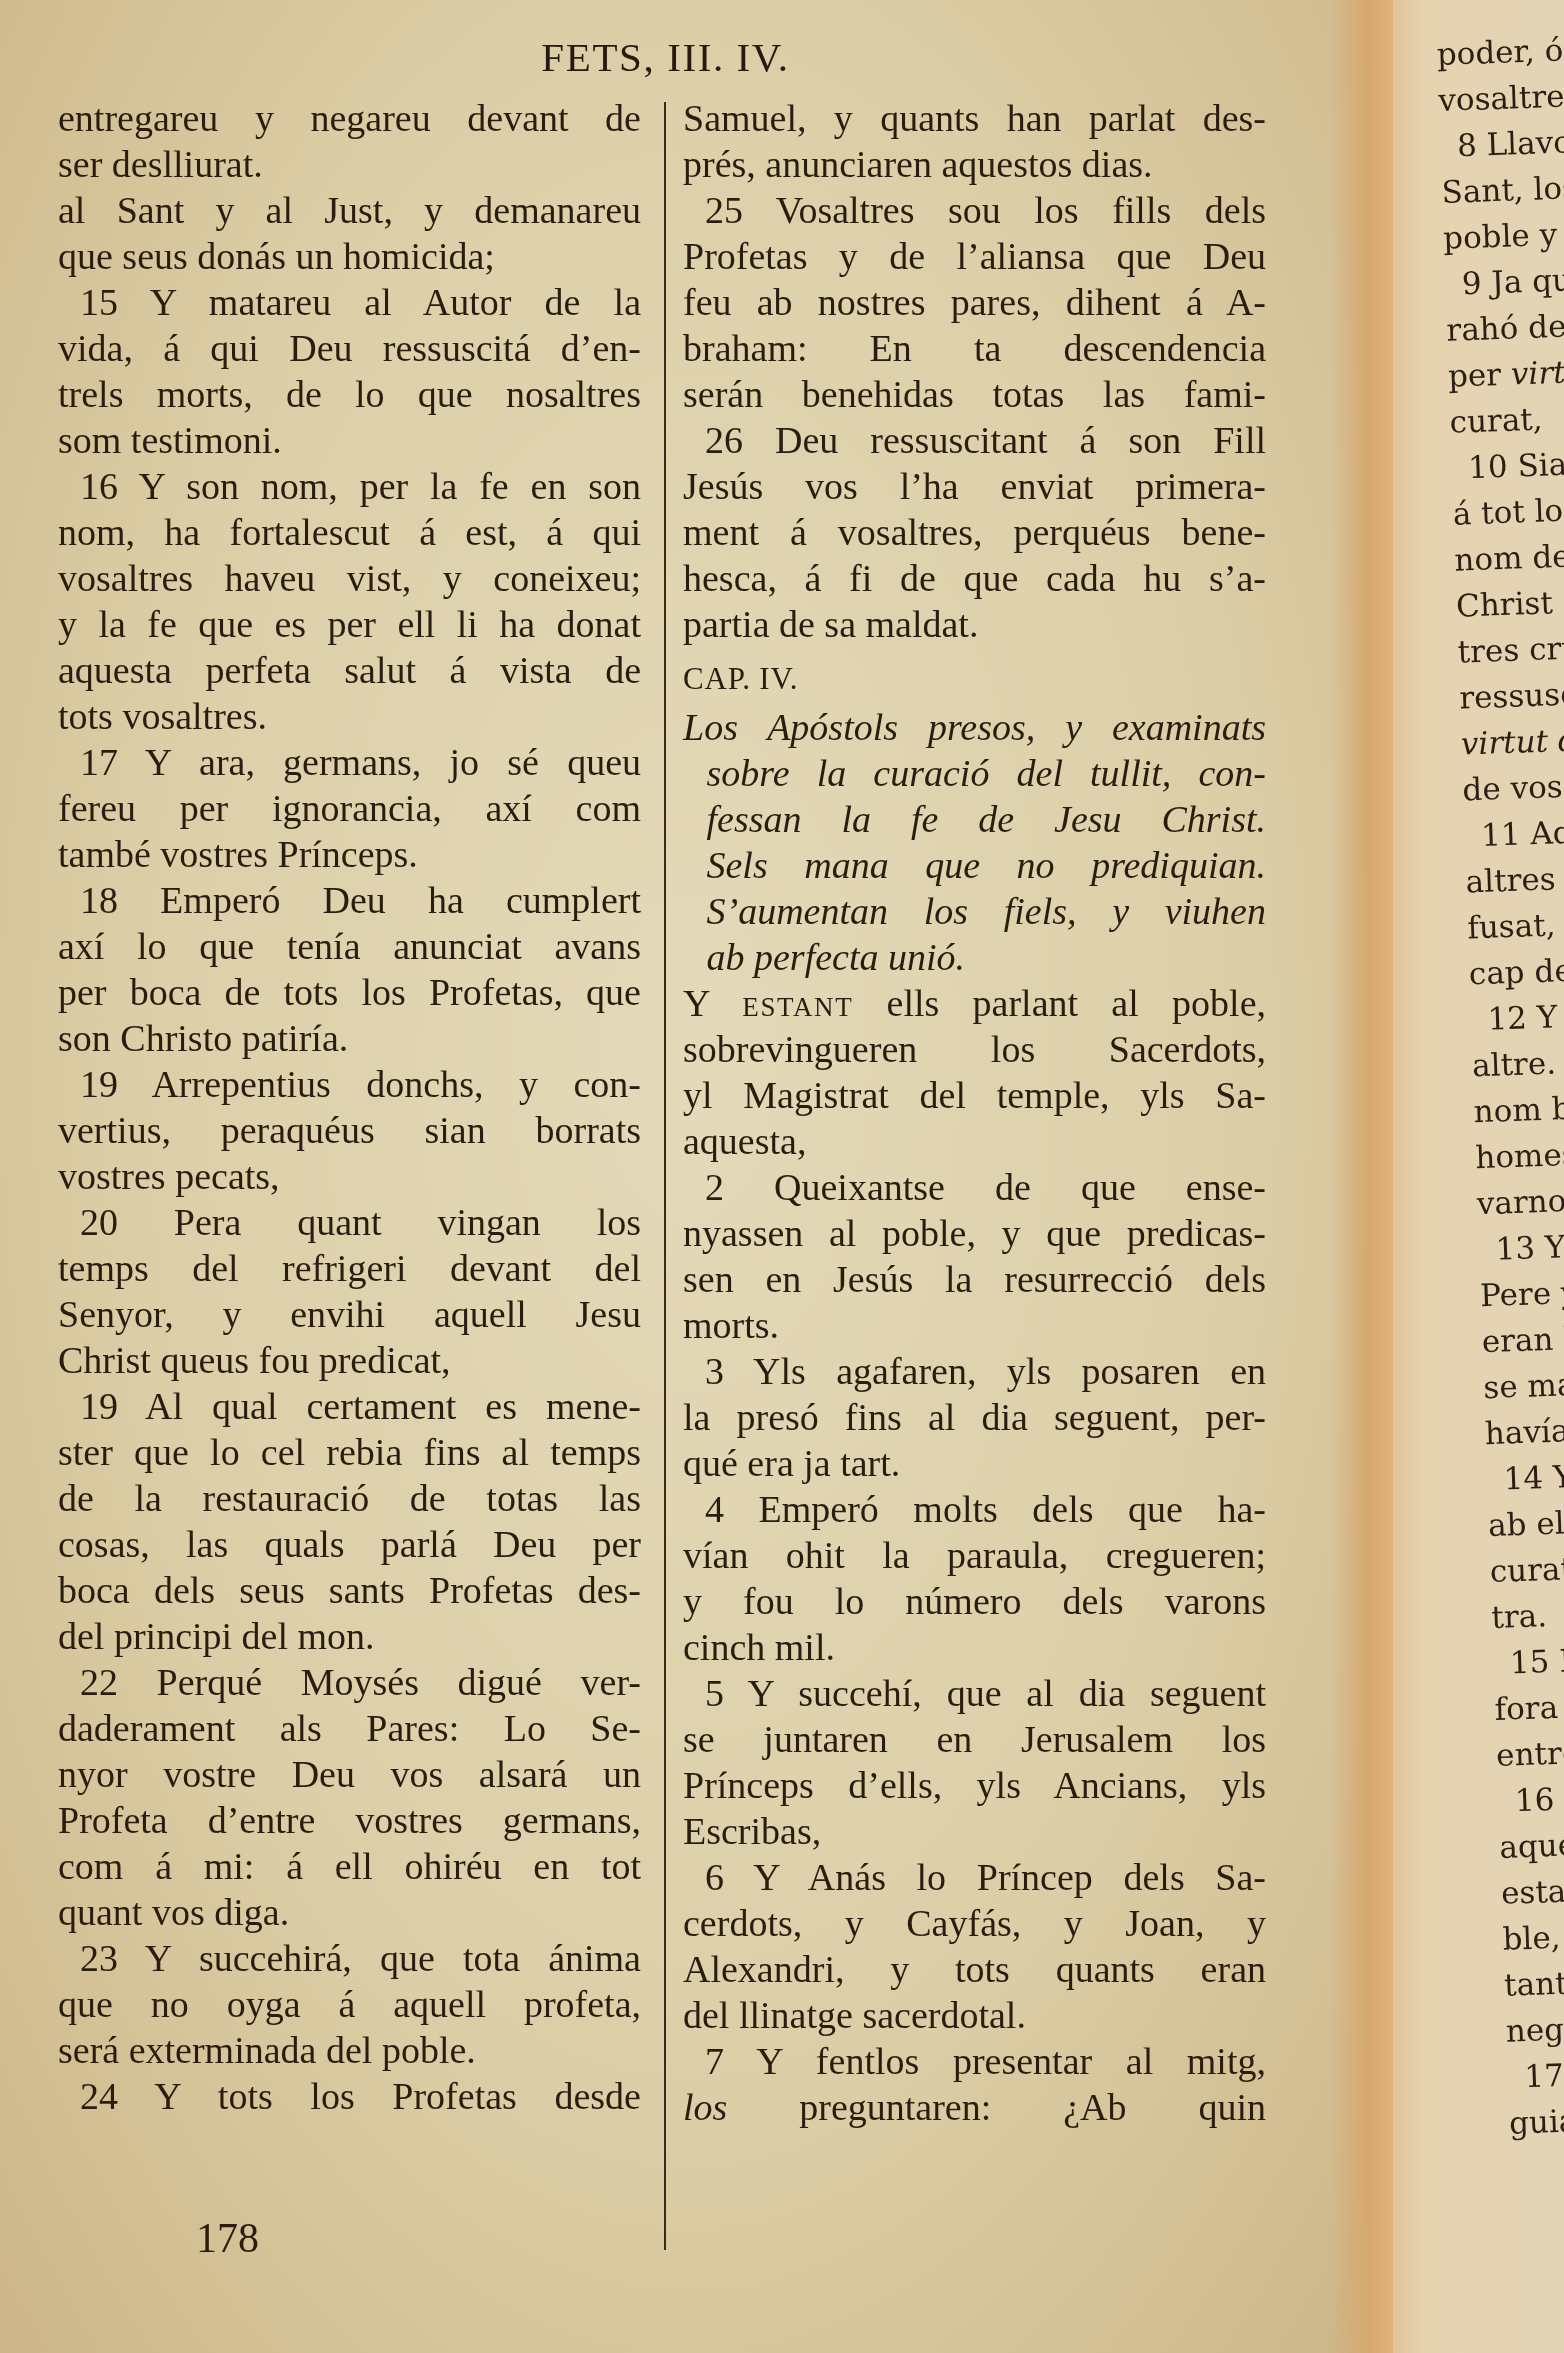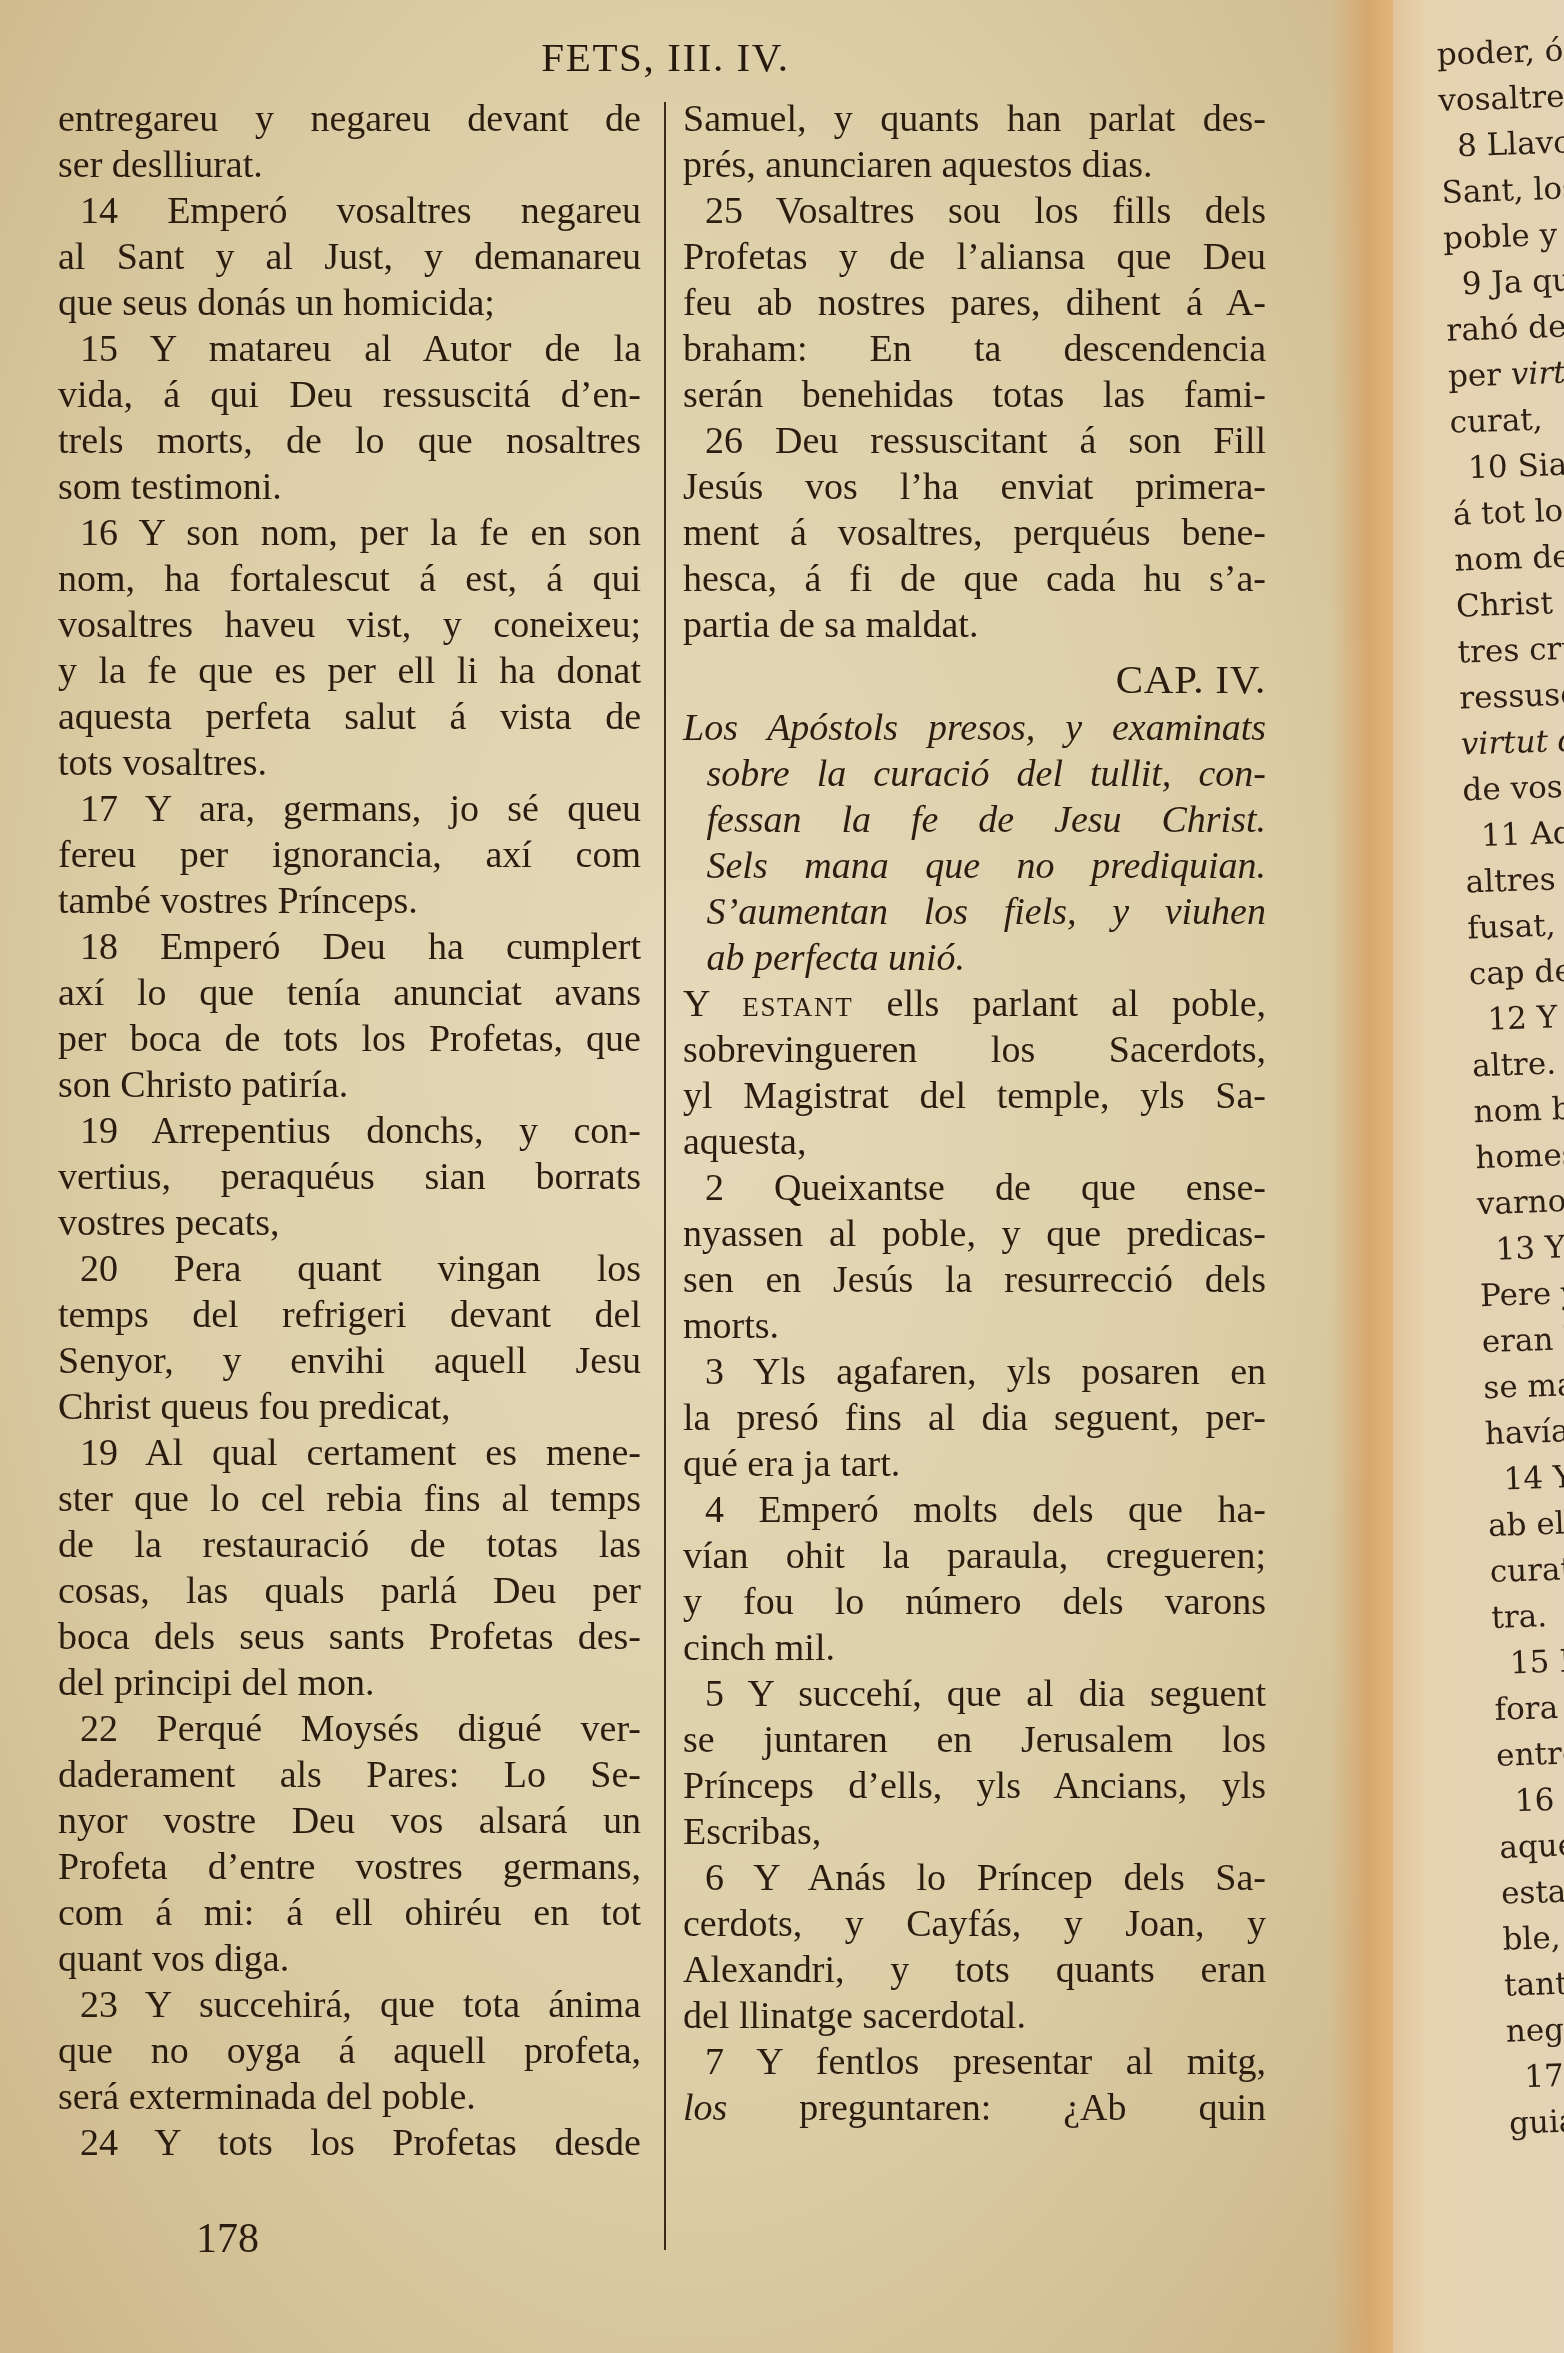--- a/index.html
+++ b/index.html
@@ -38,21 +38,21 @@
       position: absolute; left: 664px; top: 102px; width: 2.3px; height: 2148px;
       background: #3a2a18;
     }
     .line { display: block; white-space: nowrap; text-align-last: justify; }
     .line.last { text-align-last: left; }
     .line.indent { padding-left: 22px; }
     .line.hang { padding-left: 23.5px; }
     .italic { font-style: italic; }
     .smallcaps { font-variant: small-caps; letter-spacing: 1.6px; }
     .chapter-heading {
-      display: block; text-align: right; font-size: 41px; letter-spacing: 0.8px;
+      display: block; text-align: left; font-size: 31px; letter-spacing: 0.8px;
       margin: 9.4px 0 1.6px 0;
     }
     .folio {
       position: absolute; left: 196px; top: 2214px;
       font-family: "Liberation Serif", serif; font-size: 42px;
     }
     .next-page .np-text {
       position: absolute; left: 43px; top: 31px; width: 313px;
       font-family: "DejaVu Serif", serif; font-size: 31px; line-height: 46px;
       transform: rotate(-2deg); transform-origin: 0 0;
@@ -63,21 +63,20 @@
   </style>
 </head>
 <body>
 
 <div class="page">
   <div class="running-head">FETS, III. IV.</div>
 
   <div class="col col-left" id="col-left">
       <span class="line">entregareu y negareu devant de</span>
       <span class="line last">ser deslliurat.</span>
-      <span class="line indent">14 Emperó vosaltres negareu</span>
       <span class="line">al Sant y al Just, y demanareu</span>
       <span class="line last">que seus donás un homicida;</span>
       <span class="line indent">15 Y matareu al Autor de la</span>
       <span class="line">vida, á qui Deu ressuscitá d’en-</span>
       <span class="line">trels morts, de lo que nosaltres</span>
       <span class="line last">som testimoni.</span>
       <span class="line indent">16 Y son nom, per la fe en son</span>
       <span class="line">nom, ha fortalescut á est, á qui</span>
       <span class="line">vosaltres haveu vist, y coneixeu;</span>
       <span class="line">y la fe que es per ell li ha donat</span>

